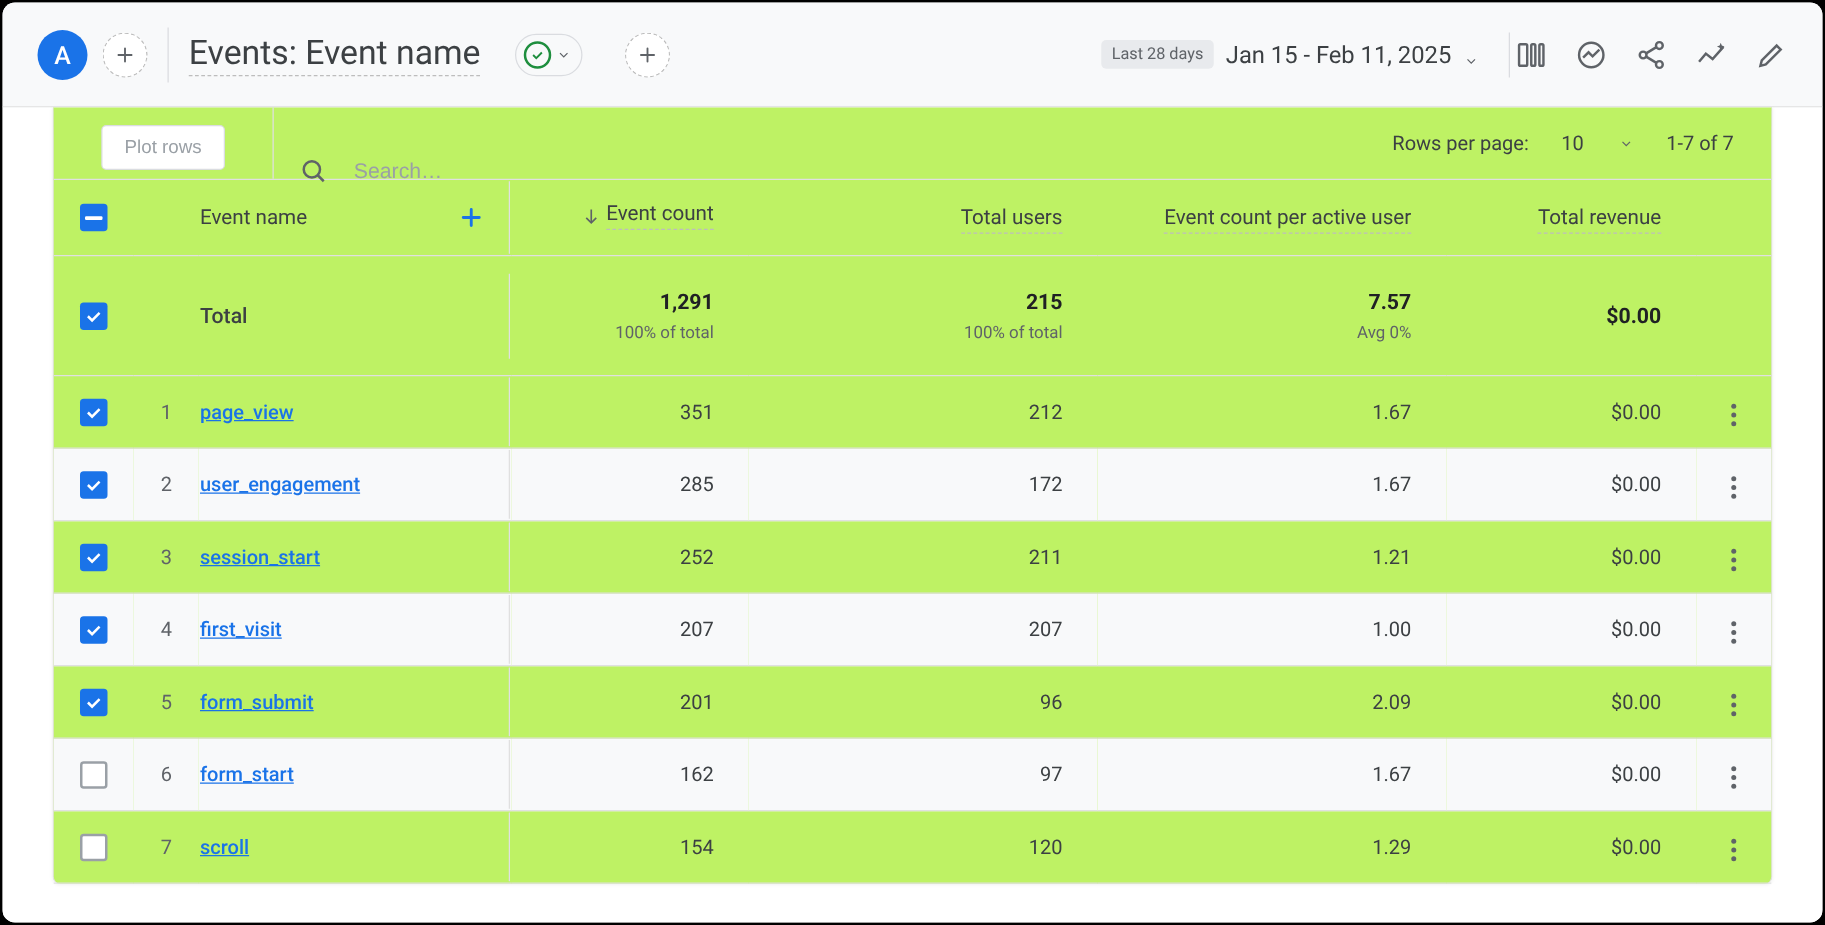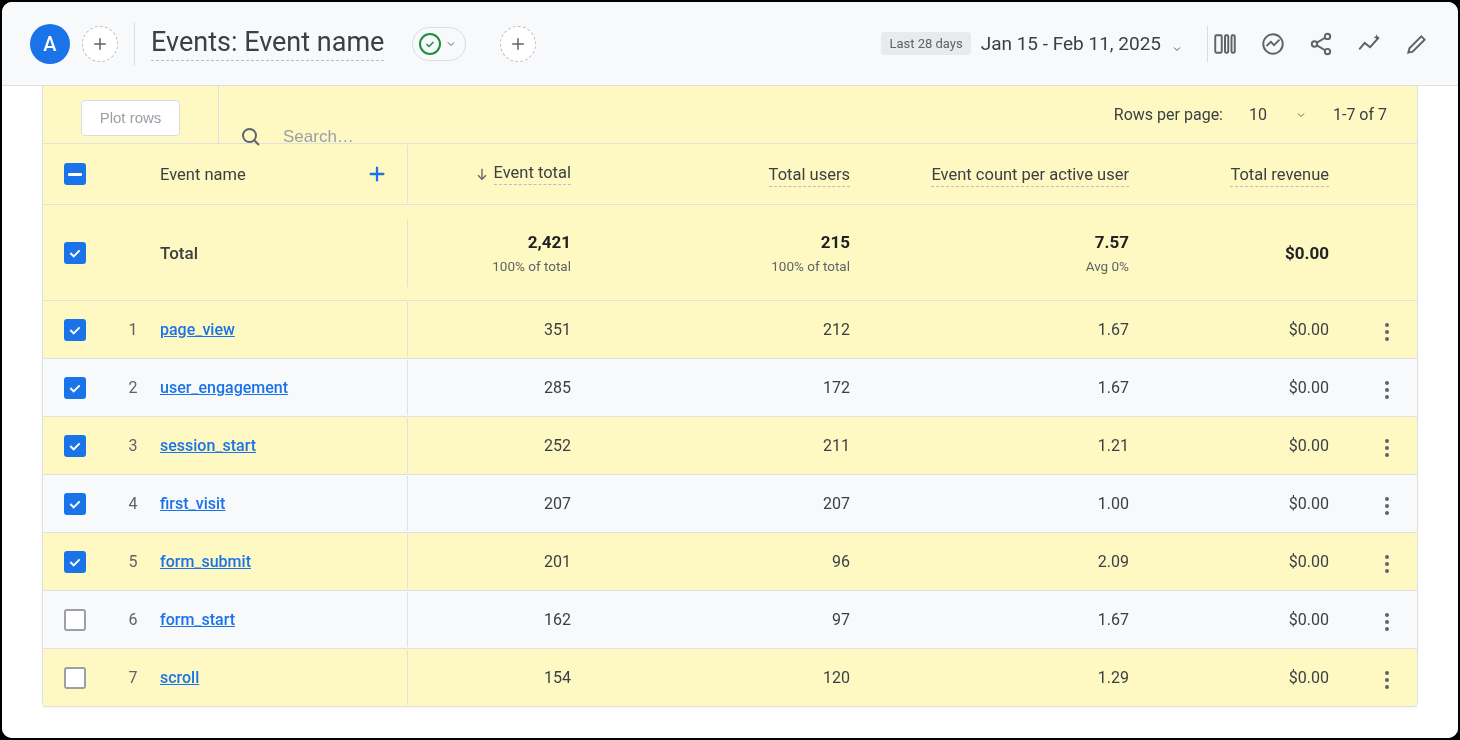--- a/index.html
+++ b/index.html
@@ -21,21 +21,21 @@
   .daterange { display:flex; align-items:flex-end; gap:10px; margin-right:20px; cursor:pointer;padding-left:36px; }
   .pill-tag { background:#e8eaed; color:#5f6368; font-size:13px; padding:4px 8px; border-radius:4px; }
   .date-text { font-size:19px; color:#3c4043; }
   .toolbar-icons { display:flex; align-items:center; gap:22px; }
   .toolbar-icons .ico { width:26px; height:26px; color:#5f6368; display:flex; align-items:center; justify-content:center; cursor:pointer; }
   .toolbar-icons .ico svg { width:26px; height:26px; stroke:#5f6368; fill:none; stroke-width:1.8; }
   .vdiv2 { width:1px; height:36px; background:#dadce0; margin:0 4px; }
 
   
   .content { flex:1; padding:0 40px 20px 40px; background:#fff; }
-  .panel { border:1px solid #e0e0e0; border-top:none; border-bottom:none; border-radius:0 0 6px 6px; box-shadow:0 1px 3px rgba(0,0,0,0.06); background:#fef9c3; }
+  .panel { border:1px solid #e0e0e0; border-top:none; border-bottom:none; border-radius:0 0 6px 6px; box-shadow:0 1px 3px rgba(0,0,0,0.06); background:#bef264; }
 
   
   .controls { height:58px; display:flex; align-items:center; border-bottom:1px solid #e0e0e0; }
   .plot-cell { width:176px; height:100%; display:flex; align-items:center; justify-content:center; border-right:1px solid #e0e0e0; padding-top:6px;}
   .plot-btn { border:1px solid #dadce0; background:#fff; color:#9aa0a6; font-size:15px; height:36px; padding:0 18px; border-radius:4px; cursor:pointer; }
   .search-cell { flex:1; display:flex; align-items:center; padding:0 20px; gap:14px;margin-top:45px; }
   .search-cell svg { width:24px; height:24px; stroke:#5f6368; fill:none; stroke-width:2; }
   .search-input { border:none; outline:none; font-size:17px; color:#3c4043; flex:1; padding-left:6px; background:transparent; }
   .search-input::placeholder { color:#9aa0a6; }
   .rpp { display:flex; align-items:flex-end; gap:26px; padding-right:30px; color:#3c4043; font-size:16px;}
@@ -219,21 +219,21 @@
                     </svg>
                 </span>
               </div>
             </th>
             <th class="col-num">
               <span class="hdr-sort">
                 <svg viewBox="0 0 24 24">
                     <line x1="12" y1="4" x2="12" y2="20"></line>
                     <polyline points="6,14 12,20 18,14"></polyline>
                   </svg>
-                <span class="hdr-underline">Event total</span>
+                <span class="hdr-underline">Event count</span>
               </span>
             </th>
             <th class="col-num"><span class="hdr-underline">Total users</span></th>
             <th class="col-num"><span class="hdr-underline">Event count per active user</span></th>
             <th class="col-num"><span class="hdr-underline">Total revenue</span></th>
             <th class="col-menu"></th>
           </tr>
         </thead>
         <tbody id="tbody">
           <tr class="totals">
@@ -243,21 +243,21 @@
                     <polyline points="5,12 10,17 19,8"></polyline>
                   </svg>
               </span>
             </td>
             <td class="col-idx"></td>
             <td class="col-name">
                 <div class="col-name-wrap">Total</div>
               </td>
             <td class="col-num">
                 <div class="stack">
-                  <span class="big">2,421</span>
+                  <span class="big">1,291</span>
                   <span class="small">100% of total</span>
                 </div>
               </td>
             <td class="col-num">
                 <div class="stack">
                   <span class="big">215</span>
                   <span class="small">100% of total</span>
                 </div>
               </td>
             <td class="col-num">

